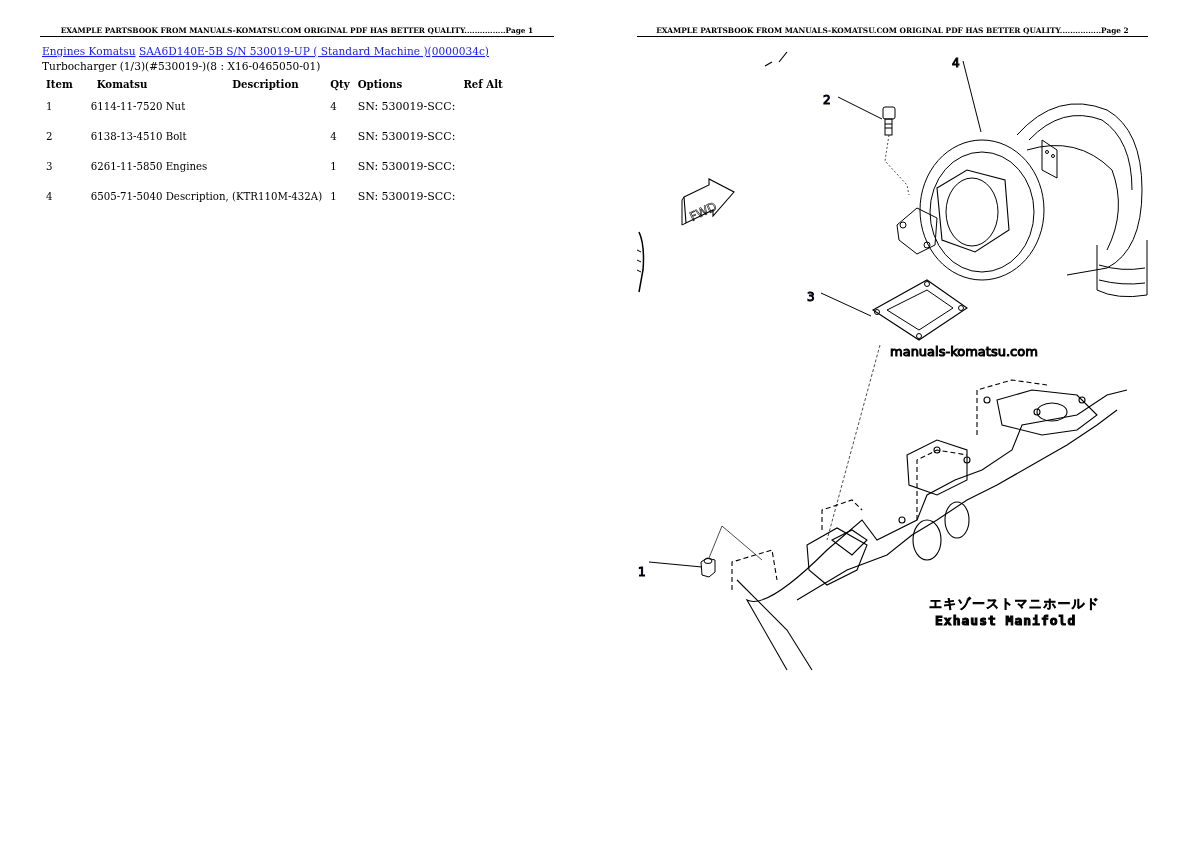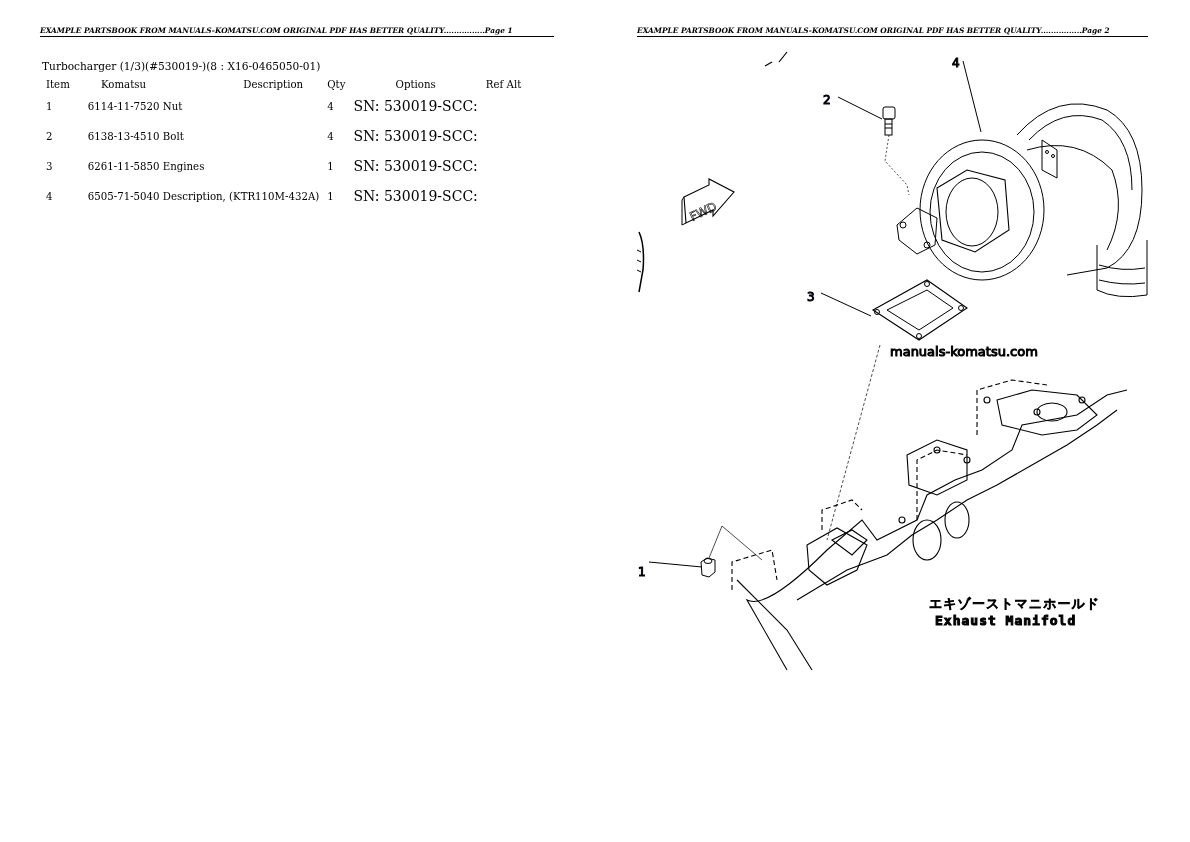--- a/index.html
+++ b/index.html
@@ -3,38 +3,42 @@
 <meta charset="utf-8">
 <style>
   html, body { margin:0; padding:0; background:#ffffff; }
   body { width:1190px; height:842px; position:relative; overflow:hidden;
          font-family:"DejaVu Serif", serif; color:#000; }
   .page { position:absolute; top:0; height:842px; }
   .page1 { left:40px; width:514px; }
   .page2 { left:637px; width:511px; }
   .hdr { position:absolute; top:26px; left:0; right:0; height:10px;
          border-bottom:1px solid #000; font-size:7.4px; font-weight:bold;
-         font-style:italic; text-align:left; line-height:9px; white-space:nowrap; }
+         text-align:center; line-height:9px; white-space:nowrap; }
   .crumbs { position:absolute; top:45px; left:2px; font-size:10.6px; white-space:nowrap; }
   .crumbs a { color:#1a1aff; text-decoration:underline; cursor:pointer; }
   .subtitle { position:absolute; top:60px; left:2px; font-size:10.6px; white-space:nowrap; }
   table.parts { position:absolute; top:77px; left:2px; border-collapse:collapse; font-size:10.2px; }
-  table.parts th { font-weight:normal; padding:0 4px; height:14px; text-align:center; white-space:nowrap; }
+  table.parts th { font-weight:bold; padding:0 4px; height:14px; text-align:left; white-space:nowrap; }
   table.parts td { padding:0 4px; vertical-align:middle; height:30px; white-space:nowrap; }
-  td.opt { font-size:14px; line-height:13px; white-space:normal; width:62px; }
+  td.opt { font-size:11px; line-height:13px; white-space:normal; width:62px; }
   .diagram { position:absolute; left:0; top:40px; width:511px; height:640px; }
   .callout { font-family:"DejaVu Sans", sans-serif; font-size:12px; fill:#1a1aff; }
   .wm { font-family:"DejaVu Sans", sans-serif; font-size:13px; fill:#000; }
   .jp { font-family:"DejaVu Sans Mono", monospace; font-size:13px; fill:#000; letter-spacing:1px; }
 </style>
 </head>
 <body>
 
 <div class="page page1">
   <div class="hdr">EXAMPLE PARTSBOOK FROM MANUALS-KOMATSU.COM ORIGINAL PDF HAS BETTER QUALITY................Page 1</div>
+  <div class="crumbs">
+    <a>Engines Komatsu</a>
+    <a>SAA6D140E-5B S/N 530019-UP ( Standard Machine )(0000034c)</a>
+  </div>
   <div class="subtitle">Turbocharger (1/3)(#530019-)(8 : X16-0465050-01)</div>
 
   <table class="parts">
     <thead>
       <tr>
         <th style="padding-right:14px">Item</th>
         <th style="padding-left:10px">Komatsu</th>
         <th style="padding-left:70px">Description</th>
         <th>Qty</th>
         <th>Options</th>

